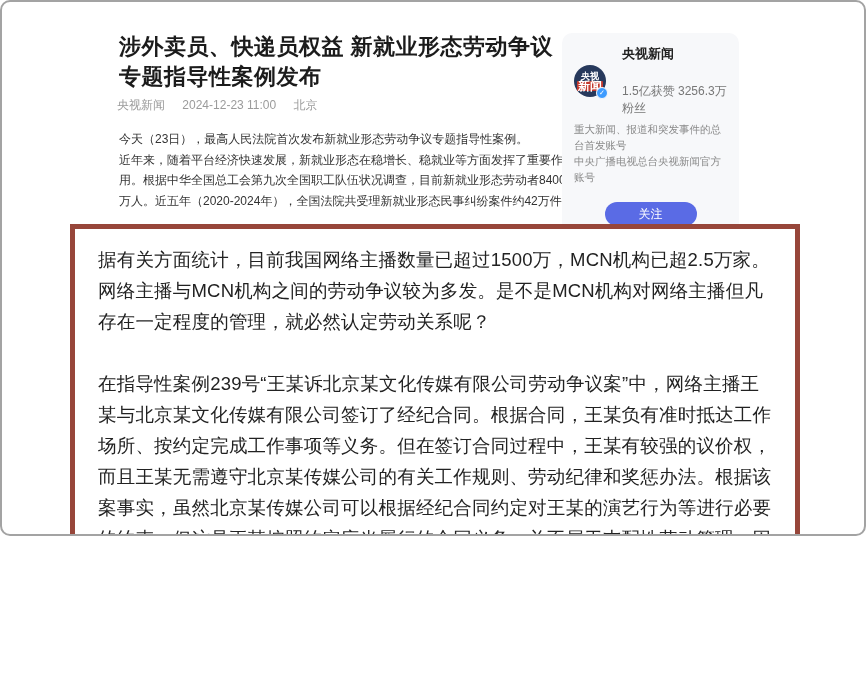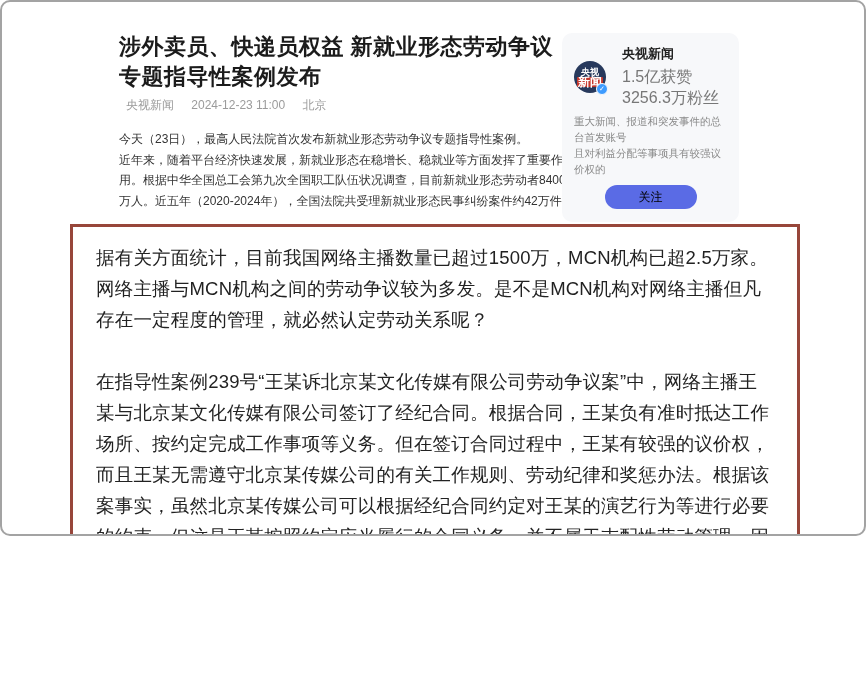--- a/index.html
+++ b/index.html
@@ -13,21 +13,21 @@
     overflow:hidden;
     font-family:"Liberation Sans", sans-serif;
   }
   
   .title{
     position:absolute;left:117px;top:30px;width:438px;
     font-size:22px;font-weight:bold;color:#1b1b1b;
     line-height:30px;letter-spacing:0.5px;
   }
   .byline{
-    position:absolute;left:124px;top:95px;
+    position:absolute;left:115px;top:95px;
     font-size:12px;color:#9b9b9b;
   }
   .byline span{margin-right:14px;}
   
   .intro{
     position:absolute;left:117px;top:127px;width:455px;
     font-size:12px;line-height:20.5px;color:#333333;
   }
   
   .card{
@@ -46,34 +46,34 @@
   }
   .avatar .l1{color:#ffffff;font-size:9px;font-weight:bold;line-height:10px;}
   .avatar .l2{color:#ffffff;font-size:12px;font-weight:bold;line-height:10px;background:#c4392e;padding:0 1px;border-radius:1px;}
   .badge{
     position:absolute;right:-2px;bottom:-2px;
     width:10px;height:10px;border-radius:50%;
     background:#3d9bff;border:1px solid #f7f8fa;
     color:#fff;font-size:7px;line-height:10px;text-align:center;
   }
   .card-name{font-size:13px;font-weight:bold;color:#222222;cursor:pointer;}
-  .card-stats{font-size:16px;color:#777777;margin-top:4px;}
+  .card-stats{font-size:12px;color:#777777;margin-top:20px;}
   .card-bio{margin-top:4px;font-size:10.5px;color:#8a8a8a;line-height:16px;}
   .follow-btn{
     display:flex;align-items:center;justify-content:center;
-    margin:8px auto 0 auto;width:92px;height:24px;
+    margin:17px auto 0 auto;width:92px;height:24px;
     border:none;border-radius:13px;
-    background:#5a6be5;color:#000000;font-size:12px;
+    background:#5a6be5;color:#ffffff;font-size:12px;
     cursor:pointer;font-family:"Liberation Sans", sans-serif;
   }
   
   .hbox{
     position:absolute;left:68px;top:222px;width:730px;height:433px;
     box-sizing:border-box;
-    border:3px solid #701a75;
+    border:5px solid #701a75;
     background:#ffffff;
     padding:15px 23px 12px 23px;
     overflow:hidden;
     font-size:18.5px;line-height:31px;color:#222222;
     letter-spacing:0.2px;
   }
   .hbox .p2{margin-top:31px;}
 </style>
 </head>
 <body>
@@ -100,21 +100,21 @@
         <span class="l2">新闻</span>
         <span class="badge">✓</span>
       </div>
       <div>
         <div class="card-name">央视新闻</div>
         <div class="card-stats">1.5亿获赞 3256.3万粉丝</div>
       </div>
     </div>
     <div class="card-bio">
       <div>重大新闻、报道和突发事件的总台首发账号</div>
-      <div>且对利益分配等事项具有较强议价权的</div>
+      <div>中央广播电视总台央视新闻官方账号</div>
     </div>
     <button class="follow-btn" style="background: rgb(90, 107, 229);">关注</button>
   </div>
 
   <div class="hbox" style="border-color: rgb(151, 70, 58);">
     <div class="p1">据有关方面统计，目前我国网络主播数量已超过1500万，MCN机构已超2.5万家。网络主播与MCN机构之间的劳动争议较为多发。是不是MCN机构对网络主播但凡存在一定程度的管理，就必然认定劳动关系呢？</div>
     <div class="p2">在指导性案例239号“王某诉北京某文化传媒有限公司劳动争议案”中，网络主播王某与北京某文化传媒有限公司签订了经纪合同。根据合同，王某负有准时抵达工作场所、按约定完成工作事项等义务。但在签订合同过程中，王某有较强的议价权，而且王某无需遵守北京某传媒公司的有关工作规则、劳动纪律和奖惩办法。根据该案事实，虽然北京某传媒公司可以根据经纪合同约定对王某的演艺行为等进行必要的约束，但这是王某按照约定应当履行的合同义务，并不属于支配性劳动管理。因此，该案例的裁判要点明确：经纪公司对从业人员的工作时间、工作内容、工作过程控制程度不强，从业人员无需严格遵守公司劳动管理制度，且对利益分配等事项具有较强议价权的，应当认定双方之间不存在支配性劳动管理，不存在劳动关系。发布本案例，有利于准确区分因经纪关系所产生的履约要求与支配性劳动管理，防止因不当认定劳动关系制约平台经济的发展。</div>
   </div>
 
 </div>

